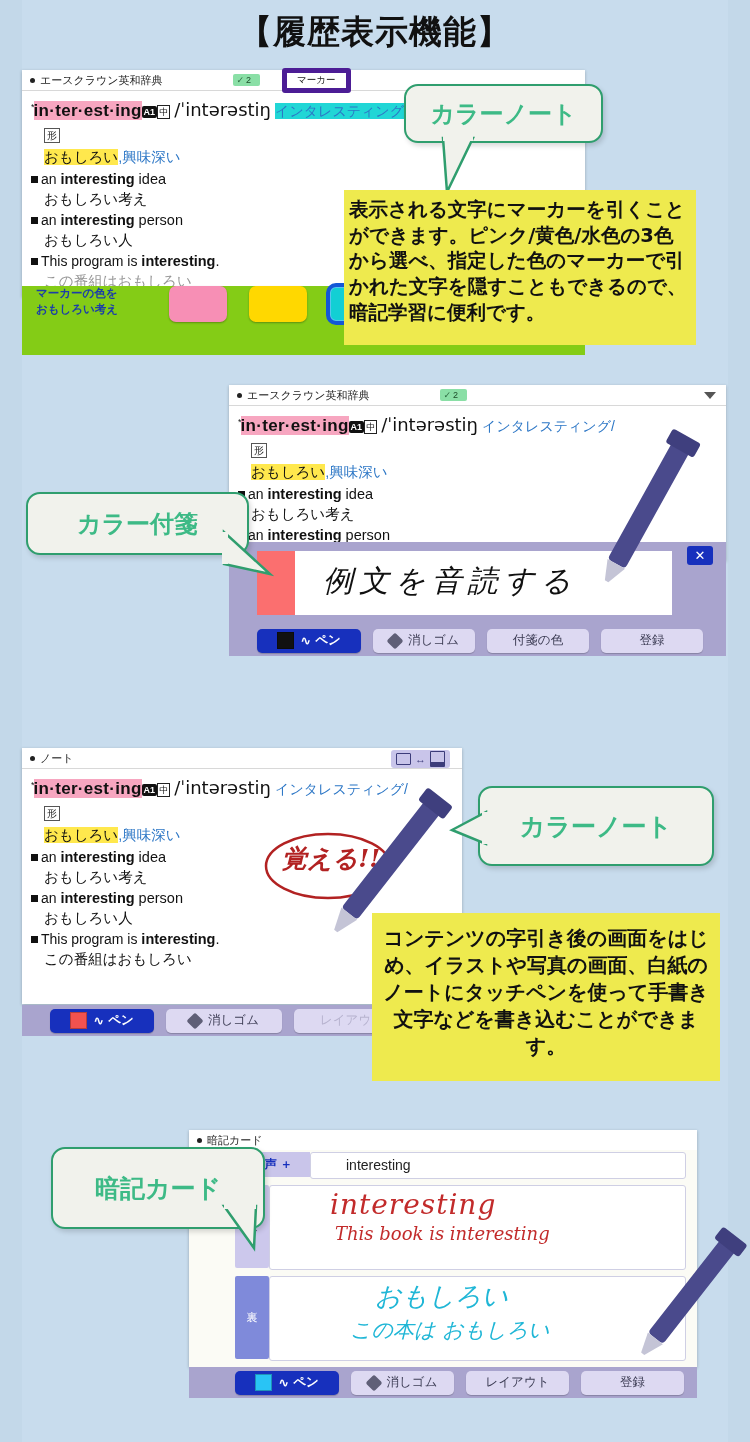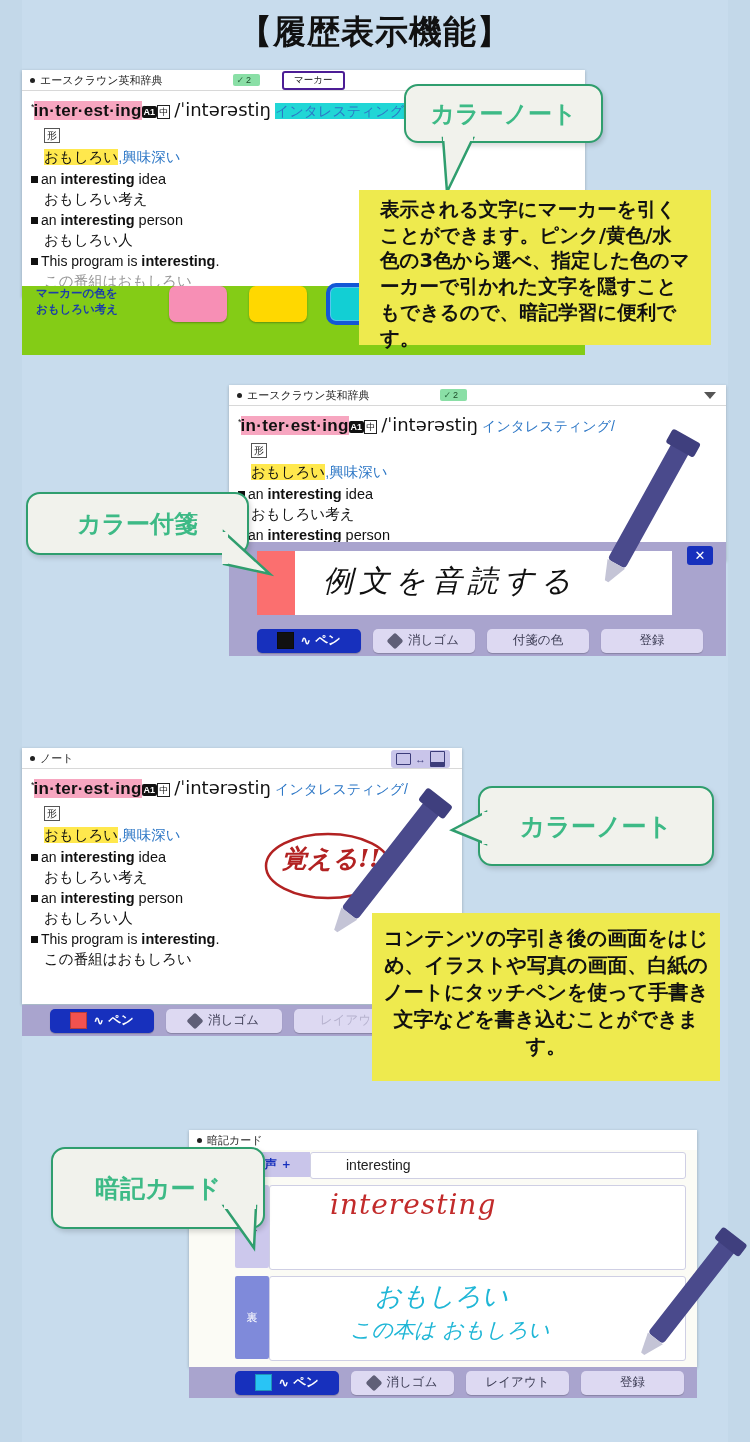--- a/index.html
+++ b/index.html
@@ -27,21 +27,21 @@
     position:relative;height:20px;border-bottom:1px solid #d8d8d8;
     font-size:11px;color:#222;display:flex;align-items:center;
   }
   .bullet{display:inline-block;width:5px;height:5px;border-radius:50%;background:#222;margin:0 5px 0 8px;}
   .chip-green{
     background:#8adfa6;color:#1d4b2a;font-size:9px;border-radius:2px;
     padding:1px 9px 1px 4px;position:relative;
   }
   .chip-green::before{content:"\2713";color:#2d6b42;font-size:9px;margin-right:2px;}
   .btn-outline{
-    border:2px solid #4c1d95;border-radius:3px;background:#fff;
+    border:5px solid #4c1d95;border-radius:3px;background:#fff;
     font-size:9.5px;color:#222;padding:1px 10px;
   }
   .caret{width:0;height:0;border-left:6px solid transparent;border-right:6px solid transparent;border-top:7px solid #555;}
 
   
   .dict{padding:4px 0 0 0;font-size:14.5px;color:#111;line-height:1.35;}
   .dict .hw{font-size:17px;font-weight:bold;letter-spacing:.3px;}
   .mk-pink{background:#f7a6c0;}
   .mk-yellow{background:#ffe84d;}
   .mk-cyan{background:#21d6d6;}
@@ -176,21 +176,21 @@
 </div>
 
 <div class="bubble" style="left:404px;top:84px;width:195px;height:55px;font-size:24px;">
   <span>カラーノート</span>
 </div>
 <svg style="position:absolute;left:425px;top:136px;width:60px;height:60px;">
   <polygon points="18,2 48,2 22,56" fill="#f1f2ec" stroke="#2f9e6e" stroke-width="2.5"></polygon>
   <rect x="18" y="0" width="30" height="5" fill="#f1f2ec"></rect>
 </svg>
 
-<div class="ybox" style="left:359px;top:190px;width:352px;height:155px;padding:7px 21px;font-size:19.5px;line-height:1.32;">
+<div class="ybox" style="left:344px;top:190px;width:352px;height:155px;padding:7px 5px;font-size:19.5px;line-height:1.32;">
   <span>表示される文字にマーカーを引くことができます。ピンク/黄色/水色の3色から選べ、指定した色のマーカーで引かれた文字を隠すこともできるので、暗記学習に便利です。</span>
 </div>
 
 <div class="panel" style="left:229px;top:385px;width:497px;height:176px;">
   <div class="panel-head">
     <span class="bullet"></span>
     <span>エースクラウン英和辞典</span>
     <span class="chip-green" style="margin-left:70px;">2</span>
     <span class="caret" style="position:absolute;right:10px;top:7px;"></span>
   </div>
@@ -348,20 +348,21 @@
 </div>
 <div class="cardfield" style="left:310px;top:1152px;width:374px;height:25px;">
   <div style="font-size:14px;color:#222;padding:4px 0 0 35px;">interesting</div>
 </div>
 
 <div class="cardside" style="left:235px;top:1185px;width:34px;height:83px;background:#ccc8ec;border-radius:2px;">
   <span>表</span>
 </div>
 <div class="cardfield" style="left:269px;top:1185px;width:415px;height:83px;">
   <div class="hand" style="font-size:28px;color:#c22b2b;padding:2px 0 0 60px;letter-spacing:1px;">interesting</div>
+  <div class="hand" style="font-size:18px;color:#c22b2b;padding:2px 0 0 65px;">This book is interesting</div>
 </div>
 
 <div class="cardside" style="left:235px;top:1276px;width:34px;height:83px;background:#7f8ada;color:#fff;border-radius:2px;">
   <span>裏</span>
 </div>
 <div class="cardfield" style="left:269px;top:1276px;width:415px;height:83px;">
   <div class="hand" style="font-size:26px;color:#1fb6d6;padding:2px 0 0 105px;">おもしろい</div>
   <div class="hand" style="font-size:21px;color:#1fb6d6;padding:2px 0 0 80px;">この本は おもしろい</div>
 </div>
 

